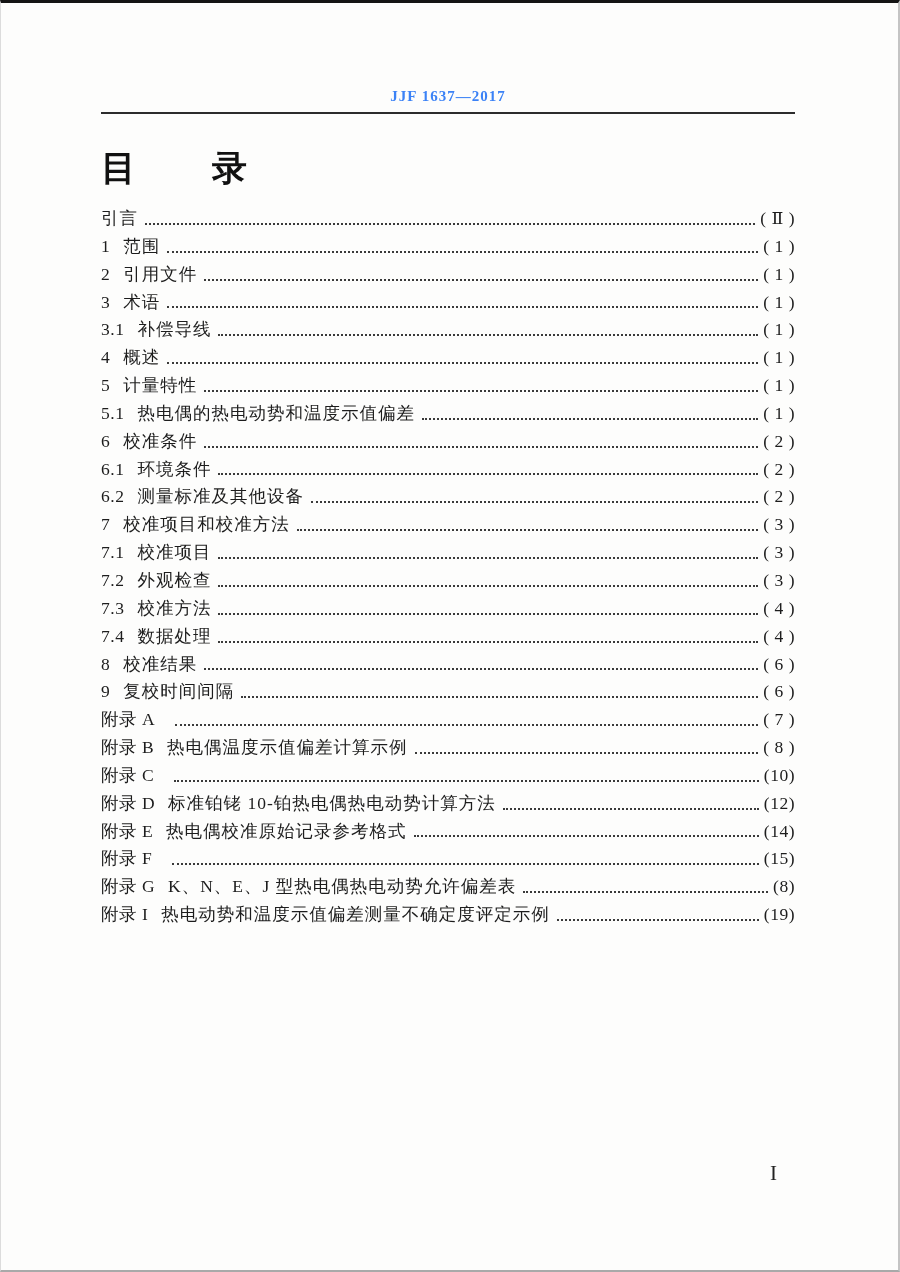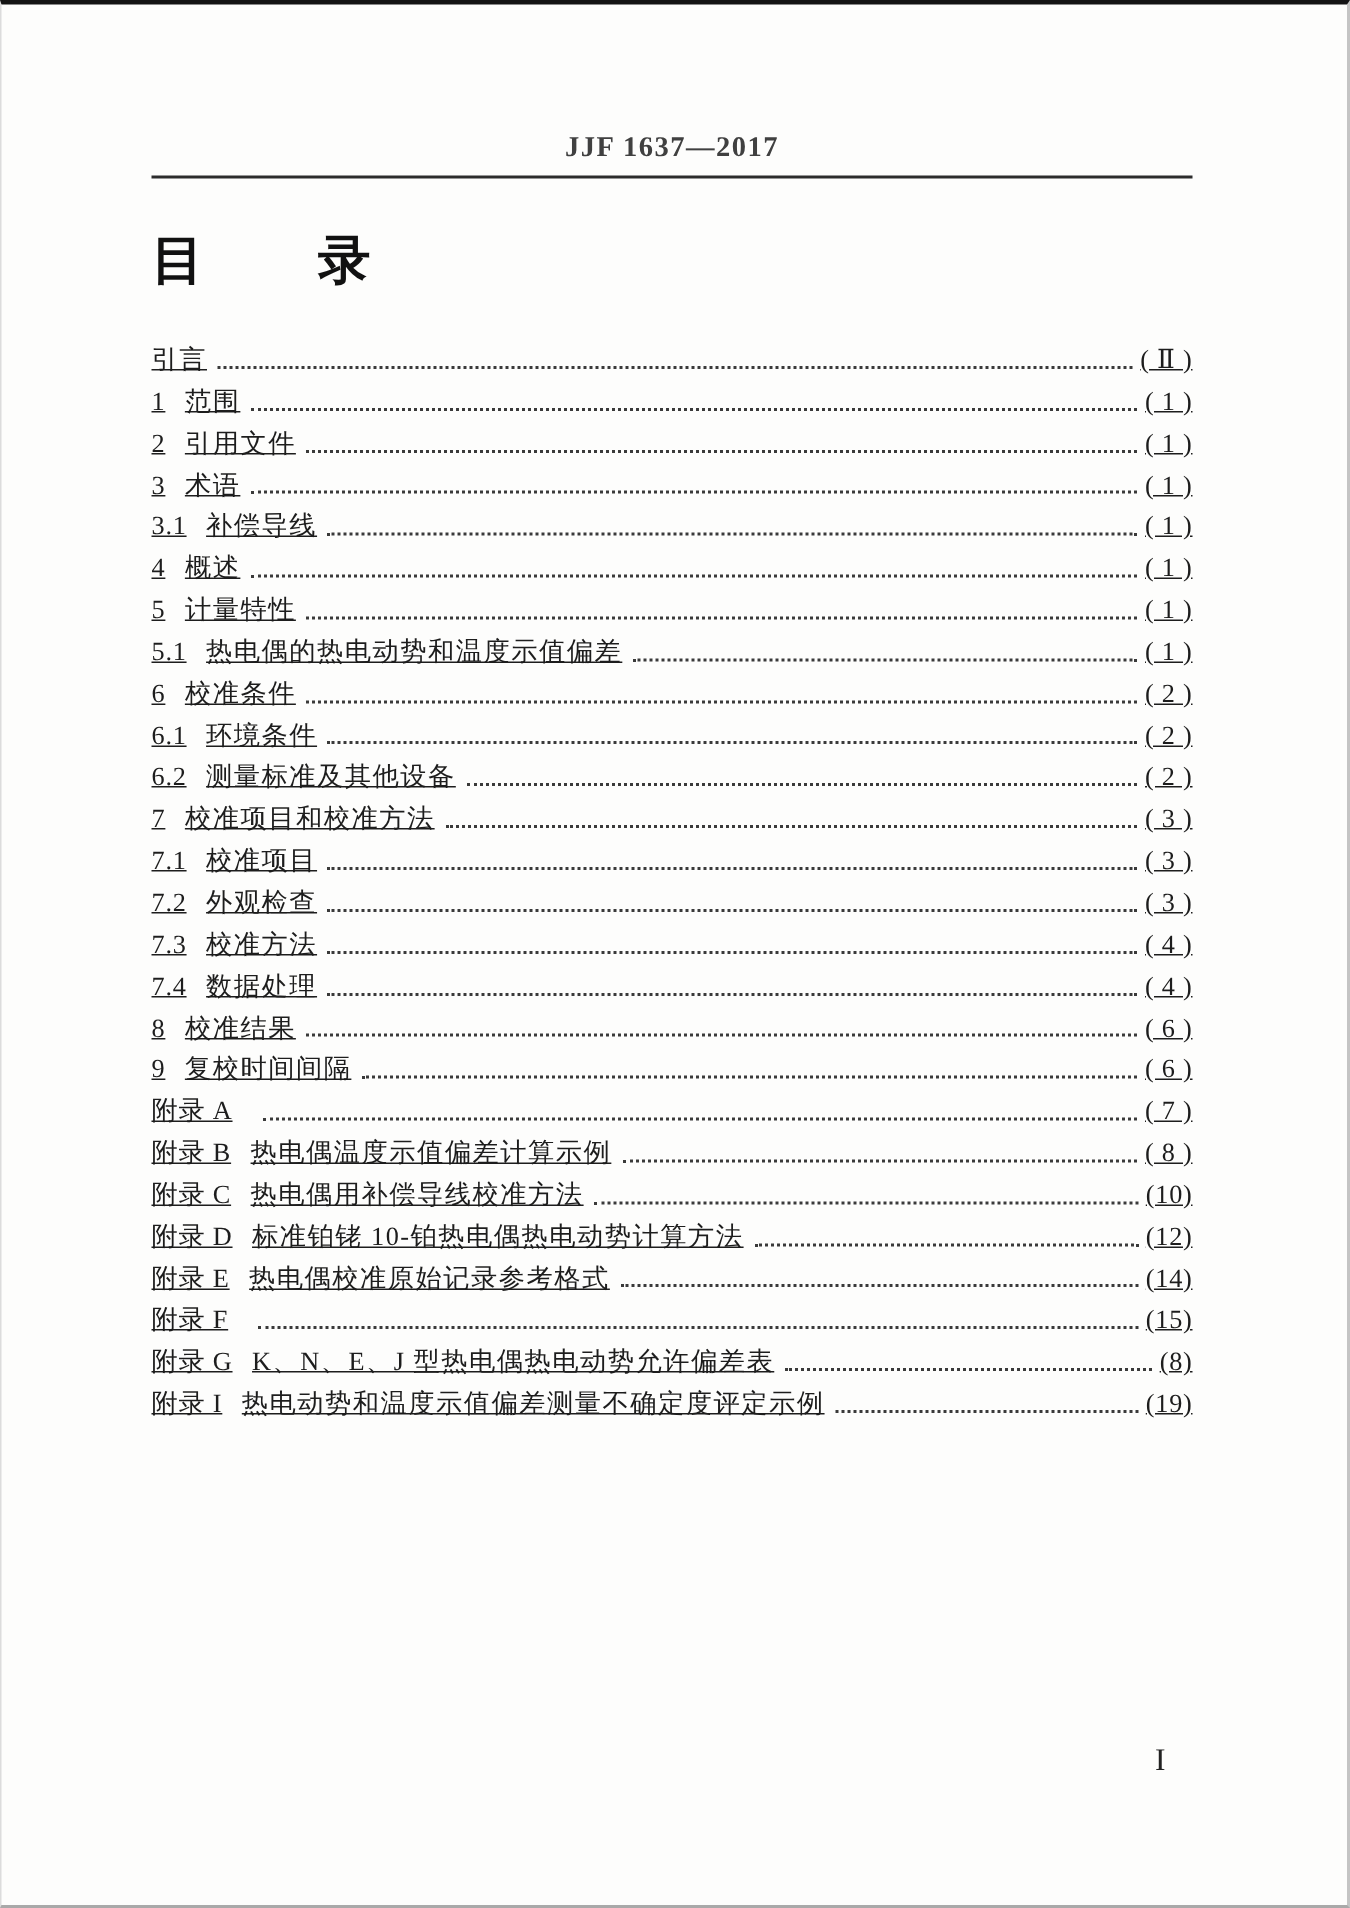--- a/index.html
+++ b/index.html
@@ -18,41 +18,40 @@
     border-right: 2px solid #c4c4c4;
     border-left: 1px solid #dcdcdc;
     padding: 0 103px 0 100px;
     font-family: "Liberation Serif", "DejaVu Serif", serif;
     color: #1d1d1d;
     overflow: hidden;
   }
   .doc-header {
     margin-top: 85px;
     text-align: center;
-    font-size: 19px;
+    font-size: 15px;
     font-weight: bold;
     letter-spacing: 1px;
-    color: #404040;
+    color: #3b82f6;
   }
   .header-rule {
     margin-top: 7px;
     border-top: 2px solid #2c2c2c;
     height: 0;
   }
   .doc-title {
     margin: 31px 0 0 0;
     text-align: left;
     font-size: 35px;
     font-weight: bold;
     letter-spacing: 2px;
     color: #111;
   }
   .toc {
-    margin-top: 30px;
-    text-decoration: underline;
+    margin-top: 14px;
   }
   .toc-row {
     display: flex;
     align-items: baseline;
     height: 27.85px;
     font-size: 17.5px;
     white-space: pre;
   }
   .toc-row .no {
     margin-right: 13px;
@@ -230,21 +229,20 @@
 
   <div class="toc-row">
     <span class="no">附录 B</span>
     <span class="t">热电偶温度示值偏差计算示例</span>
     <span class="leader"></span>
     <span class="pg">( 8 )</span>
   </div>
 
   <div class="toc-row">
     <span class="no">附录 C</span>
-    <span class="t">热电偶用补偿导线校准方法</span>
     <span class="leader"></span>
     <span class="pg">(10)</span>
   </div>
 
   <div class="toc-row">
     <span class="no">附录 D</span>
     <span class="t">标准铂铑 10-铂热电偶热电动势计算方法</span>
     <span class="leader"></span>
     <span class="pg">(12)</span>
   </div>

